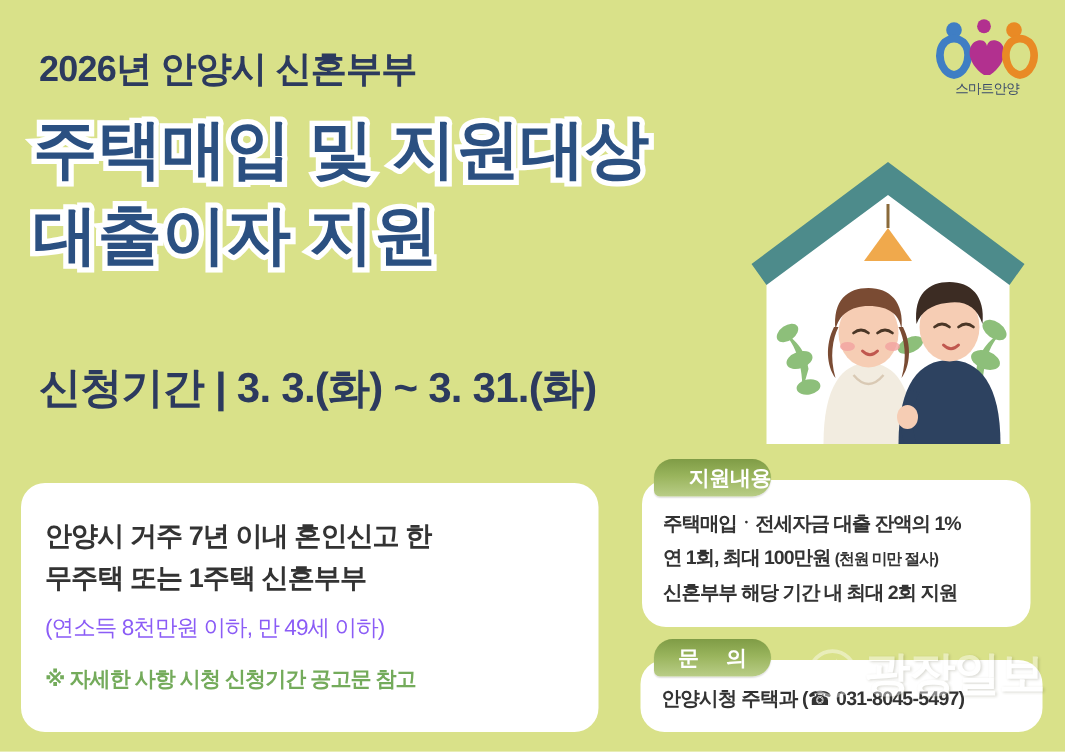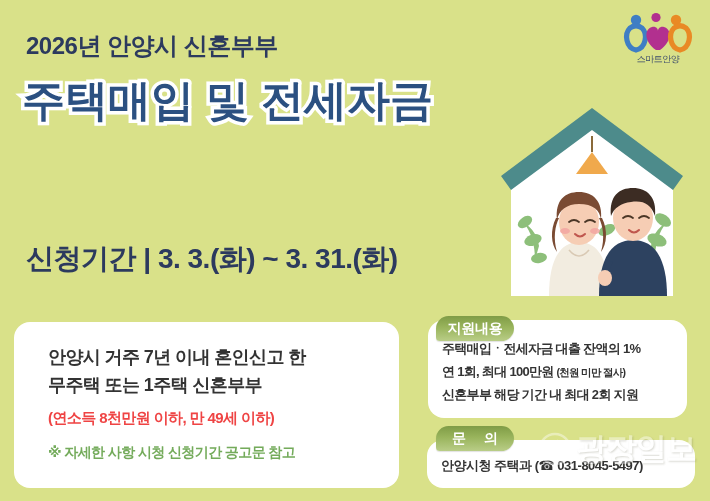--- a/index.html
+++ b/index.html
@@ -127,34 +127,33 @@
     left: 22px;
     top: 307px;
     width: 96px;
     height: 27px;
     font-size: 15px;
     line-height: 27px;
     letter-spacing: -0.3px;
   }
   #card-target .body {
     padding: 22px 0 0 16px;
-    margin-left: 18px;
   }
   .t-main {
     font-size: 18px;
     font-weight: bold;
     color: #333333;
     line-height: 1.55;
     letter-spacing: -0.6px;
     white-space: nowrap;
   }
   .t-sub {
     font-size: 15px;
-    font-weight: bold;
-    color: #ef4444;
+    font-weight: normal;
+    color: #8b5cf6;
     letter-spacing: -0.6px;
     margin-top: 9px;
     white-space: nowrap;
   }
   .t-note {
     font-size: 14px;
     font-weight: bold;
     color: #74ab5b;
     letter-spacing: -0.6px;
     margin-top: 16px;
@@ -163,26 +162,27 @@
 
   
   #card-content {
     left: 428px;
     top: 320px;
     width: 259px;
     height: 98px;
   }
   #badge-content {
     left: 436px;
-    top: 316px;
+    top: 306px;
     width: 78px;
     height: 25px;
     font-size: 14px;
     line-height: 25px;
     letter-spacing: -0.3px;
+    text-align: right;
   }
   #card-content .body {
     padding: 18px 0 0 14px;
   }
   .c-line {
     font-size: 13px;
     font-weight: bold;
     color: #333333;
     line-height: 1.75;
     letter-spacing: -0.7px;
@@ -263,21 +263,22 @@
         <path d="M34 38 C22 30, 22 17, 30 15 C34 14, 36 17, 36 19 C36 17, 38 14, 42 15 C50 17, 50 30, 38 38 Z" fill="#b2308f"></path>
         <path d="M64 16 C70 22, 68 36, 58 38 C48 36, 46 22, 52 16 C56 13, 60 13, 64 16 Z" fill="none" stroke="#e98a25" stroke-width="5.2" stroke-linecap="round"></path>
       </svg>
     </div>
     <div class="logo-text">스마트안양</div>
   </div>
 
   <div class="eyebrow">2026년 안양시 신혼부부</div>
 
   <div class="title-wrap">
-    <div class="title-line">주택매입 및 전세자금</div>
+    <div class="title-line">주택매입 및 지원대상</div>
+    <div class="title-line">대출이자 지원</div>
   </div>
 
   <div class="period">신청기간 | 3. 3.(화) ~ 3. 31.(화)</div>
 
   <div class="house-illus">
     <svg viewBox="0 0 210 200" width="210" height="200" aria-hidden="true">
 
       <path d="M24 74 L105 14 L186 74 L186 196 L24 196 Z" fill="#ffffff"></path>
 
       <path d="M105 8 L196 76 L186 90 L105 30 L24 90 L14 76 Z" fill="#4d8b8b"></path>

